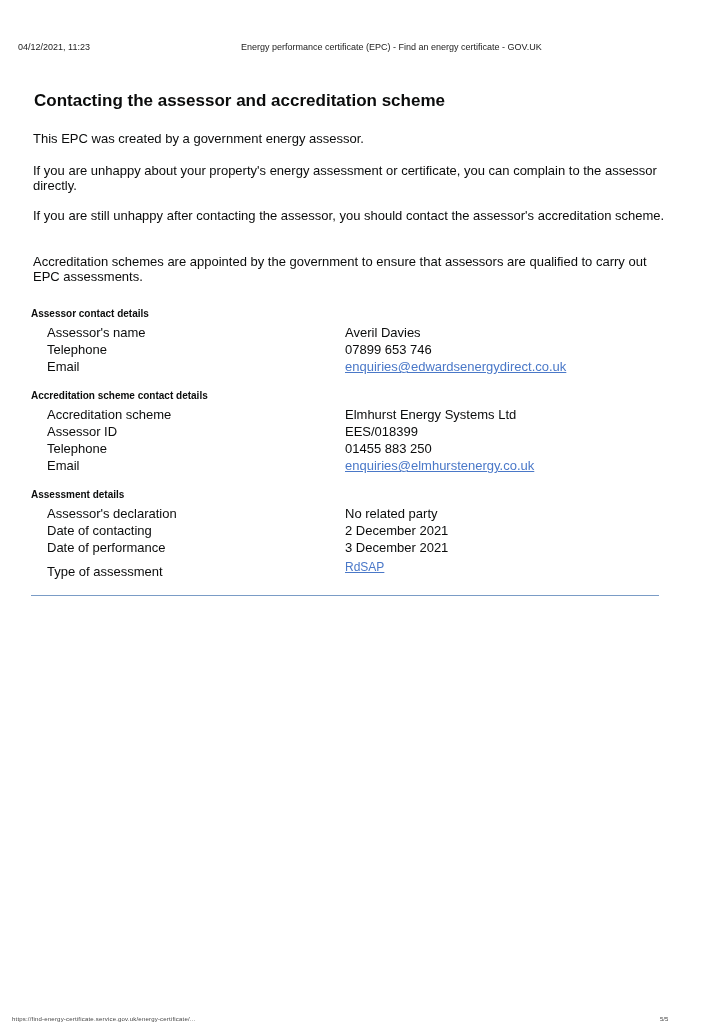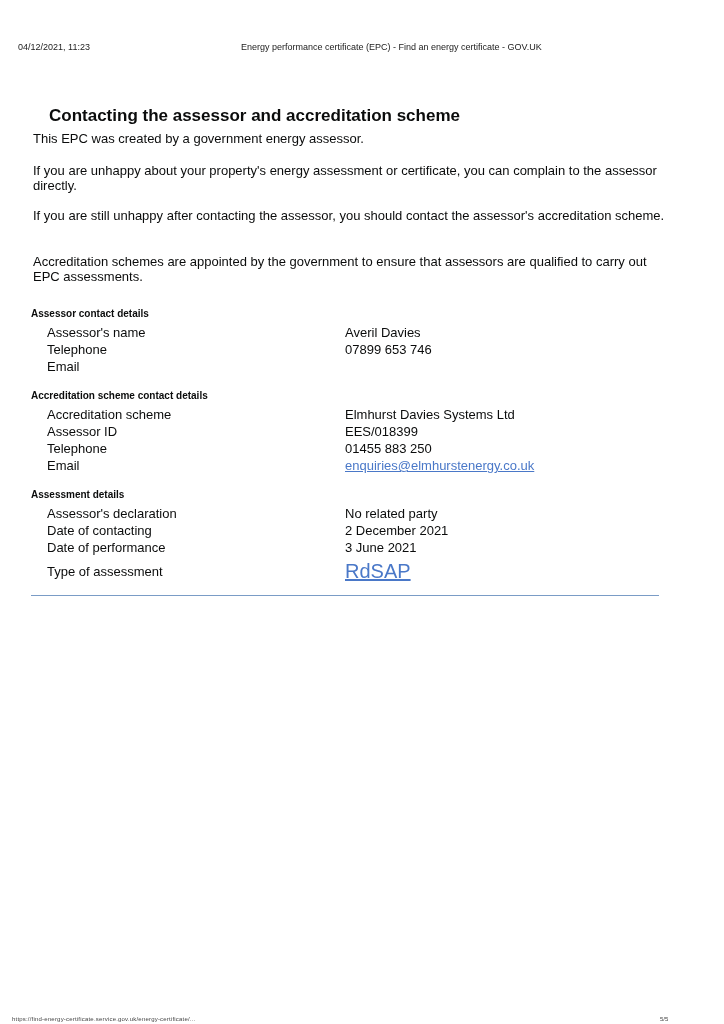--- a/index.html
+++ b/index.html
@@ -2,28 +2,28 @@
 <html><head>
 <meta charset="utf-8">
 <style>
   html, body { margin: 0; padding: 0; }
   body {
     width: 724px; height: 1024px; background: #ffffff; position: relative;
     font-family: "Liberation Sans", sans-serif; color: #0b0c0c; overflow: hidden;
   }
   .hdr-date { position: absolute; left: 18px; top: 42px; font-size: 9px; color: #222; }
   .hdr-title { position: absolute; left: 241px; top: 42px; font-size: 9px; color: #222; }
-  h1 { position: absolute; left: 33px; top: 90px; margin: 16px; font-size: 17px; font-weight: bold; }
+  h1 { position: absolute; left: 33px; top: 90px; margin: 1px; font-size: 17px; font-weight: bold; }
   .para { position: absolute; left: 33px; width: 640px; margin: 0; font-size: 13px; line-height: 15px; }
   .sec-title { position: absolute; left: 31px; margin: 0; font-size: 10px; font-weight: bold; }
   .row { position: absolute; left: 31px; width: 640px; font-size: 13px; height: 17px; }
   .row .k { position: absolute; left: 16px; }
   .row .v { position: absolute; left: 314px; }
   a.link { color: #4a78c8; text-decoration: underline; }
-  a.big { font-size: 20px; }
+  a.big { font-size: 12px; }
   .rule { position: absolute; left: 31px; top: 595px; width: 628px; height: 1px; background: #7a9cc6; }
   .footer-url { position: absolute; left: 12px; top: 1016px; font-size: 6px; color: #444; filter: blur(0.5px); letter-spacing: 0.2px; }
   .footer-page { position: absolute; left: 660px; top: 1016px; font-size: 6px; color: #444; filter: blur(0.5px); }
 </style>
 </head>
 <body>
 
 <div class="hdr-date">04/12/2021, 11:23</div>
 <div class="hdr-title">Energy performance certificate (EPC) - Find an energy certificate - GOV.UK</div>
 
@@ -38,26 +38,27 @@
 <div class="row" style="top:325px">
   <span class="k">Assessor's name</span>
   <span class="v">Averil Davies</span>
 </div>
 <div class="row" style="top:342px">
   <span class="k">Telephone</span>
   <span class="v">07899 653 746</span>
 </div>
 <div class="row" style="top:359px">
   <span class="k">Email</span>
+  <a class="v link">enquiries@edwardsenergydirect.co.uk</a>
 </div>
 
 <h2 class="sec-title" style="top:390px">Accreditation scheme contact details</h2>
 <div class="row" style="top:407px">
   <span class="k">Accreditation scheme</span>
-  <span class="v">Elmhurst Davies Systems Ltd</span>
+  <span class="v">Elmhurst Energy Systems Ltd</span>
 </div>
 <div class="row" style="top:424px">
   <span class="k">Assessor ID</span>
   <span class="v">EES/018399</span>
 </div>
 <div class="row" style="top:441px">
   <span class="k">Telephone</span>
   <span class="v">01455 883 250</span>
 </div>
 <div class="row" style="top:458px">
@@ -69,21 +70,21 @@
 <div class="row" style="top:506px">
   <span class="k">Assessor's declaration</span>
   <span class="v">No related party</span>
 </div>
 <div class="row" style="top:523px">
   <span class="k">Date of contacting</span>
   <span class="v">2 December 2021</span>
 </div>
 <div class="row" style="top:540px">
   <span class="k">Date of performance</span>
-  <span class="v">3 June 2021</span>
+  <span class="v">3 December 2021</span>
 </div>
 <div class="row" style="top:560px; height:22px">
   <span class="k" style="top:4px">Type of assessment</span>
   <a class="v link big">RdSAP</a>
 </div>
 
 <div class="rule"></div>
 
 <div class="footer-url">https://find-energy-certificate.service.gov.uk/energy-certificate/...</div>
 <div class="footer-page">5/5</div>

